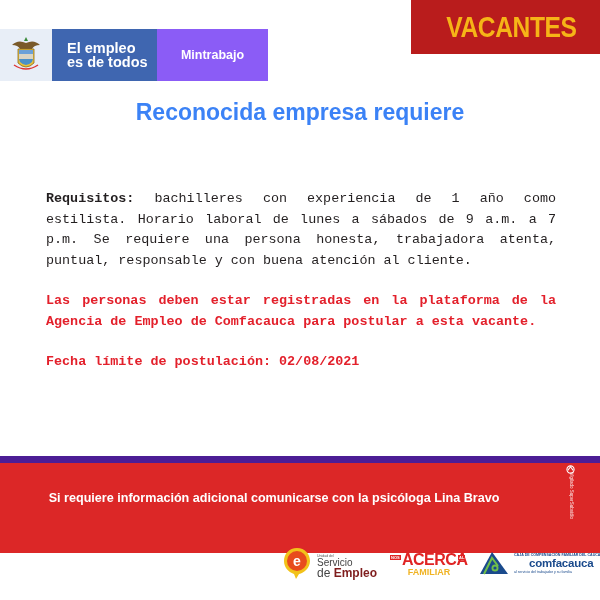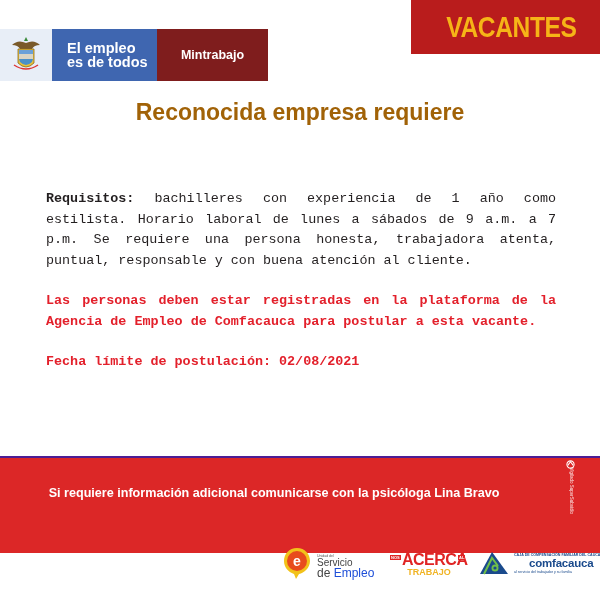--- a/index.html
+++ b/index.html
@@ -3,54 +3,54 @@
 <meta charset="utf-8">
 <style>
   * { margin: 0; padding: 0; box-sizing: border-box; }
   html, body { width: 600px; height: 600px; background: #ffffff; overflow: hidden; }
   body { position: relative; font-family: "Liberation Sans", "DejaVu Sans", sans-serif; color: #231f20; }
 
   
   .gov-bar { position: absolute; left: 0; top: 29px; height: 52px; display: flex; }
   .gov-shield { width: 52px; height: 52px; background: #e8eef7; display: flex; align-items: center; justify-content: center; }
   .gov-slogan { width: 105px; height: 52px; background: #3f66b0; color: #fff; font-weight: bold; font-size: 14.5px; line-height: 14px; padding: 12px 8px 0 15px; }
-  .gov-ministry { width: 111px; height: 52px; background: #7f1d1d; color: #fff; font-weight: bold; font-size: 12.5px; display: flex; align-items: center; justify-content: center; }
+  .gov-ministry { width: 111px; height: 52px; background: #8b5cf6; color: #fff; font-weight: bold; font-size: 12.5px; display: flex; align-items: center; justify-content: center; }
 
   
   .vacantes { position: absolute; left: 411px; top: 0; width: 189px; height: 54px; background: #b91c1c; color: #f6b417; font-family: Liberation Sans, sans-serif; font-weight: bold; font-size: 30px; letter-spacing: -0.5px; display: flex; align-items: center; justify-content: center; transform-origin: center; padding-left: 12px; }
   .vacantes span { display: inline-block; transform: scaleX(0.82); }
 
   
-  .title { position: absolute; left: 0; top: 97px; width: 600px; text-align: center; font-weight: bold; font-size: 23px; line-height: 30px; color: #a16207; }
+  .title { position: absolute; left: 0; top: 97px; width: 600px; text-align: center; font-weight: bold; font-size: 23px; line-height: 30px; color: #3b82f6; }
 
   
   .body { position: absolute; left: 46px; top: 189px; width: 510px; font-size: 13.4px; line-height: 20.5px; color: #231f20; font-family: Liberation Mono, monospace; }
   .body p { margin: 0; }
   .justify { text-align: justify; }
   .req { margin-bottom: 20px !important; }
   .muni { margin-bottom: 20px !important; }
   .notice { color: #e3202b; font-weight: bold; margin-bottom: 20px !important; }
   .deadline { color: #e3202b; font-weight: bold; }
   b { font-weight: bold; }
 
   
-  .band { position: absolute; left: 0; top: 456px; width: 600px; height: 97px; background: #dc2727; border-top: 2px solid #4c1d95; }
+  .band { position: absolute; left: 0; top: 456px; width: 600px; height: 97px; background: #dc2727; border-top: 7px solid #4c1d95; }
   .band-text { position: absolute; left: 0; top: 25px; width: 548px; text-align: center; color: #ffffff; font-weight: bold; font-size: 12.6px; line-height: 20px; }
   .band-vertical { position: absolute; left: 566px; top: 2px; width: 10px; height: 82px; }
   .band-vertical .vtext { position: absolute; left: -32px; top: 42px; width: 74px; transform: rotate(90deg); color: #fff; font-size: 4.5px; white-space: nowrap; opacity: 0.9; }
   .band-vertical .vlogo { position: absolute; left: 0; top: 0; width: 9px; height: 9px; }
 
   
   .footer { position: absolute; top: 543px; left: 280px; width: 320px; height: 45px; }
   .logo-sde { position: absolute; left: 0; top: 0; width: 100px; height: 45px; }
   .logo-sde .drop { position: absolute; left: 2px; top: 3px; width: 30px; height: 34px; }
   .logo-sde .small { position: absolute; left: 37px; top: 11px; font-size: 3.5px; color: #555; }
   .logo-sde .l1 { position: absolute; left: 37px; top: 14px; font-size: 10px; line-height: 11px; color: #444; }
   .logo-sde .l2 { position: absolute; left: 37px; top: 25px; font-size: 12px; line-height: 11px; color: #444; }
-  .logo-sde .l2 .red { color: #1d4ed8; font-weight: normal; }
+  .logo-sde .l2 .red { color: #7f1d1d; font-weight: bold; }
 
   .logo-acerca { position: absolute; left: 110px; top: 8px; width: 80px; height: 30px; text-align: center; }
   .logo-acerca .nos { position: absolute; left: 0; top: 4px; font-size: 4px; color: #fff; background: #e02424; padding: 0 1px; font-weight: bold; }
   .logo-acerca .big { position: absolute; left: 12px; top: 0; font-size: 16px; font-weight: bold; color: #e02424; letter-spacing: -0.5px; }
   .logo-acerca .al { position: absolute; left: 68px; top: 4px; font-size: 4px; color: #fff; background: #e02424; padding: 0 1px; font-weight: bold; }
   .logo-acerca .trab { position: absolute; left: 12px; top: 16px; width: 54px; font-size: 9px; font-weight: bold; color: #f0b323; text-align: center; }
 
   .logo-comfa { position: absolute; left: 198px; top: 7px; width: 122px; height: 30px; }
   .logo-comfa .mark { position: absolute; left: 0; top: 0; width: 32px; height: 26px; }
   .logo-comfa .top { position: absolute; left: 36px; top: 3px; font-size: 3.6px; color: #1a4a8c; font-weight: bold; white-space: nowrap; }
@@ -115,21 +115,21 @@
     </svg>
     <div class="small">Unidad del</div>
     <div class="l1">Servicio</div>
     <div class="l2"><span>de </span><span class="red">Empleo</span></div>
   </div>
 
   <div class="logo-acerca">
     <span class="nos">NOS</span>
     <span class="big">ACERCA</span>
     <span class="al">AL</span>
-    <span class="trab">TRABAJO</span>
+    <span class="trab">FAMILIAR</span>
   </div>
 
   <div class="logo-comfa">
     <svg class="mark" viewBox="0 0 32 26">
       <path d="M2 24 L14 2 L30 24 Z" fill="#1a4a8c"></path>
       <path d="M6 24 L14 8 L20 16" stroke="#6fbf4a" stroke-width="2" fill="none"></path>
       <circle cx="17" cy="18" r="3.5" fill="#6fbf4a"></circle>
       <circle cx="17" cy="18" r="1.6" fill="#1a4a8c"></circle>
     </svg>
     <div class="top">CAJA DE COMPENSACIÓN FAMILIAR DEL CAUCA</div>

